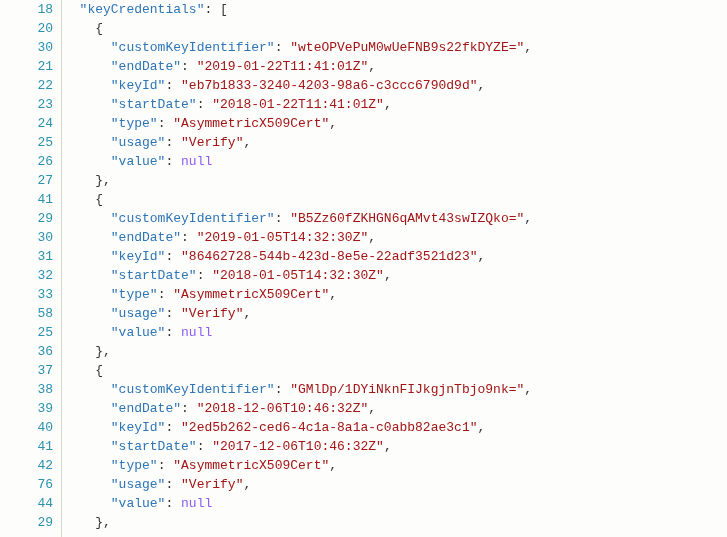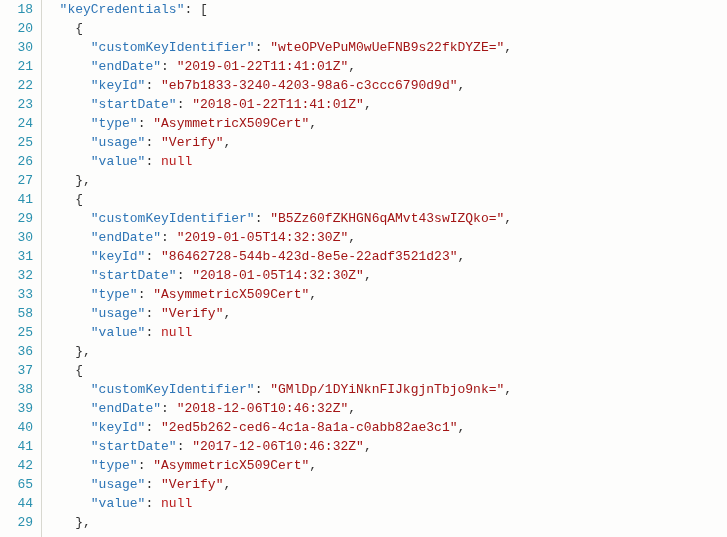--- a/index.html
+++ b/index.html
@@ -12,21 +12,21 @@
     color: #333;
     width: 727px;
     height: 537px;
     overflow: hidden;
   }
   .editor {
     display: flex;
     height: 100%;
   }
   .gutter {
-    width: 42px;
+    width: 62px;
     flex-shrink: 0;
     background: #fdfdfc;
     border-right: 1px solid #d8d8d0;
     text-align: right;
     padding-right: 8px;
     user-select: none;
   }
   .gutter .ln {
     color: #2b91af;
     height: 19px;
@@ -37,21 +37,21 @@
     padding-left: 2px;
     white-space: pre;
     overflow: hidden;
   }
   .line {
     height: 19px;
     line-height: 19px;
   }
   .key { color: #2e75b6; }
   .str { color: #a31515; }
-  .nul { color: #b91c1c; }
+  .nul { color: #8b5cf6; }
   .punc { color: #333; }
 </style>
 </head>
 <body>
 
 <div class="editor">
   <div class="gutter">
       <div class="ln">18</div>
       <div class="ln">20</div>
       <div class="ln">30</div>
@@ -70,18 +70,18 @@
       <div class="ln">33</div>
       <div class="ln">58</div>
       <div class="ln">25</div>
       <div class="ln">36</div>
       <div class="ln">37</div>
       <div class="ln">38</div>
       <div class="ln">39</div>
       <div class="ln">40</div>
       <div class="ln">41</div>
       <div class="ln">42</div>
-      <div class="ln">65</div>
+      <div class="ln">76</div>
       <div class="ln">44</div>
       <div class="ln">29</div>
     </div>
   <div class="code"><div class="line">  <span class="key">"keyCredentials"</span><span class="punc">: [</span></div><div class="line">    <span class="punc">{</span></div><div class="line">      <span class="key">"customKeyIdentifier"</span><span class="punc">: </span><span class="str">"wteOPVePuM0wUeFNB9s22fkDYZE="</span><span class="punc">,</span></div><div class="line">      <span class="key">"endDate"</span><span class="punc">: </span><span class="str">"2019-01-22T11:41:01Z"</span><span class="punc">,</span></div><div class="line">      <span class="key">"keyId"</span><span class="punc">: </span><span class="str">"eb7b1833-3240-4203-98a6-c3ccc6790d9d"</span><span class="punc">,</span></div><div class="line">      <span class="key">"startDate"</span><span class="punc">: </span><span class="str">"2018-01-22T11:41:01Z"</span><span class="punc">,</span></div><div class="line">      <span class="key">"type"</span><span class="punc">: </span><span class="str">"AsymmetricX509Cert"</span><span class="punc">,</span></div><div class="line">      <span class="key">"usage"</span><span class="punc">: </span><span class="str">"Verify"</span><span class="punc">,</span></div><div class="line">      <span class="key">"value"</span><span class="punc">: </span><span class="nul">null</span></div><div class="line">    <span class="punc">},</span></div><div class="line">    <span class="punc">{</span></div><div class="line">      <span class="key">"customKeyIdentifier"</span><span class="punc">: </span><span class="str">"B5Zz60fZKHGN6qAMvt43swIZQko="</span><span class="punc">,</span></div><div class="line">      <span class="key">"endDate"</span><span class="punc">: </span><span class="str">"2019-01-05T14:32:30Z"</span><span class="punc">,</span></div><div class="line">      <span class="key">"keyId"</span><span class="punc">: </span><span class="str">"86462728-544b-423d-8e5e-22adf3521d23"</span><span class="punc">,</span></div><div class="line">      <span class="key">"startDate"</span><span class="punc">: </span><span class="str">"2018-01-05T14:32:30Z"</span><span class="punc">,</span></div><div class="line">      <span class="key">"type"</span><span class="punc">: </span><span class="str">"AsymmetricX509Cert"</span><span class="punc">,</span></div><div class="line">      <span class="key">"usage"</span><span class="punc">: </span><span class="str">"Verify"</span><span class="punc">,</span></div><div class="line">      <span class="key">"value"</span><span class="punc">: </span><span class="nul">null</span></div><div class="line">    <span class="punc">},</span></div><div class="line">    <span class="punc">{</span></div><div class="line">      <span class="key">"customKeyIdentifier"</span><span class="punc">: </span><span class="str">"GMlDp/1DYiNknFIJkgjnTbjo9nk="</span><span class="punc">,</span></div><div class="line">      <span class="key">"endDate"</span><span class="punc">: </span><span class="str">"2018-12-06T10:46:32Z"</span><span class="punc">,</span></div><div class="line">      <span class="key">"keyId"</span><span class="punc">: </span><span class="str">"2ed5b262-ced6-4c1a-8a1a-c0abb82ae3c1"</span><span class="punc">,</span></div><div class="line">      <span class="key">"startDate"</span><span class="punc">: </span><span class="str">"2017-12-06T10:46:32Z"</span><span class="punc">,</span></div><div class="line">      <span class="key">"type"</span><span class="punc">: </span><span class="str">"AsymmetricX509Cert"</span><span class="punc">,</span></div><div class="line">      <span class="key">"usage"</span><span class="punc">: </span><span class="str">"Verify"</span><span class="punc">,</span></div><div class="line">      <span class="key">"value"</span><span class="punc">: </span><span class="nul">null</span></div><div class="line">    <span class="punc">},</span></div></div>
 </div>
 
 </body></html>

